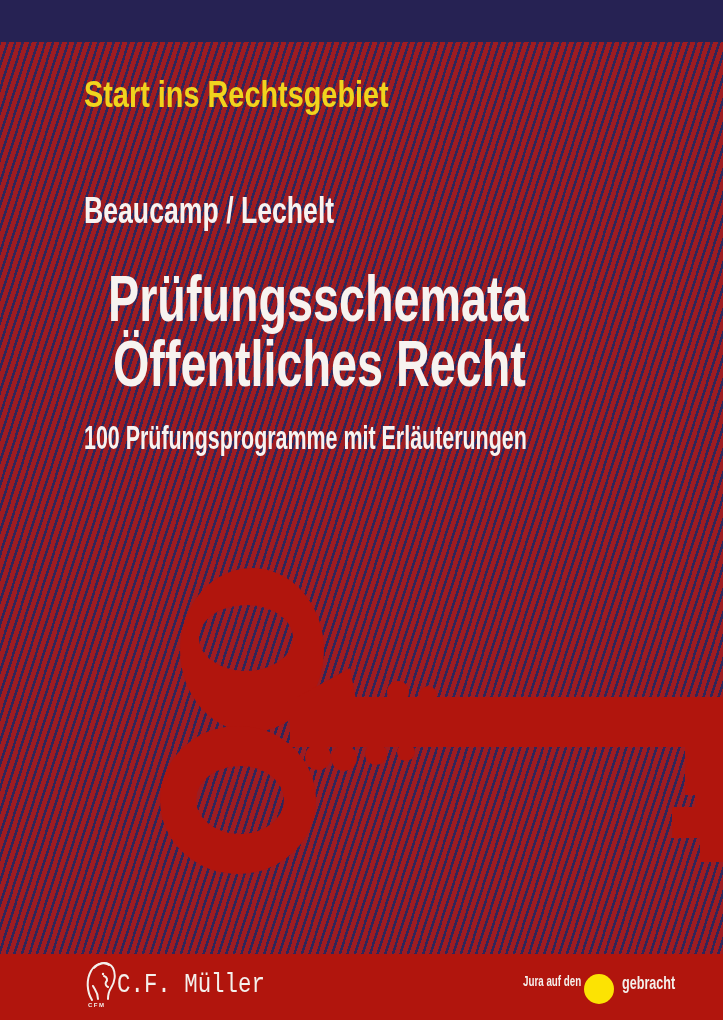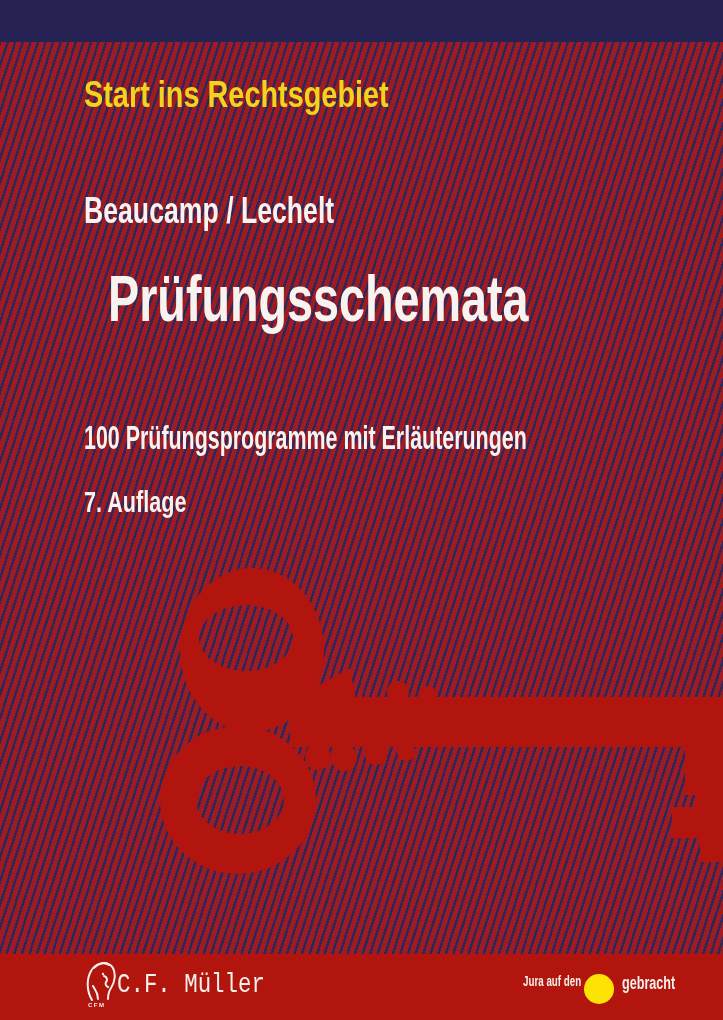--- a/index.html
+++ b/index.html
@@ -78,29 +78,27 @@
   <div class="abs series">
     <span class="cx">Start ins Rechtsgebiet</span>
   </div>
 
   <div class="abs txt authors">
     <span class="cx">Beaucamp / Lechelt</span>
   </div>
 
   <div class="abs txt title">
     <div><span class="cx">Prüfungsschemata</span></div>
+    <div><span class="cx">Öffentliches Recht</span></div>
   </div>
 
   <div class="abs txt subtitle">
     <span class="cx">100 Prüfungsprogramme mit Erläuterungen</span>
   </div>
 
-  <div class="abs txt edition">
-    <span class="cx">7. Auflage</span>
-  </div>
 
   <svg class="abs logo-svg" viewBox="0 0 32 48" xmlns="http://www.w3.org/2000/svg" aria-hidden="true">
     <g stroke="#f4f0ec" fill="none" stroke-width="2" stroke-linecap="round" stroke-linejoin="round">
       <path d="M8 42 C3 34 2 22 7 13 C12 4 24 2 29 10 C32 16 31 24 27 30 C25 33 24 37 24 41"></path>
       <path d="M10 10 C14 5 21 4 25 7"></path>
       <path d="M20 18 C23 19 24 22 22 24 C21 26 22 28 24 29"></path>
       <path d="M14 41 C14 34 11 32 9 28"></path>
     </g>
     <circle cx="19" cy="16" r="1.2" fill="#f4f0ec"></circle>
   </svg>

